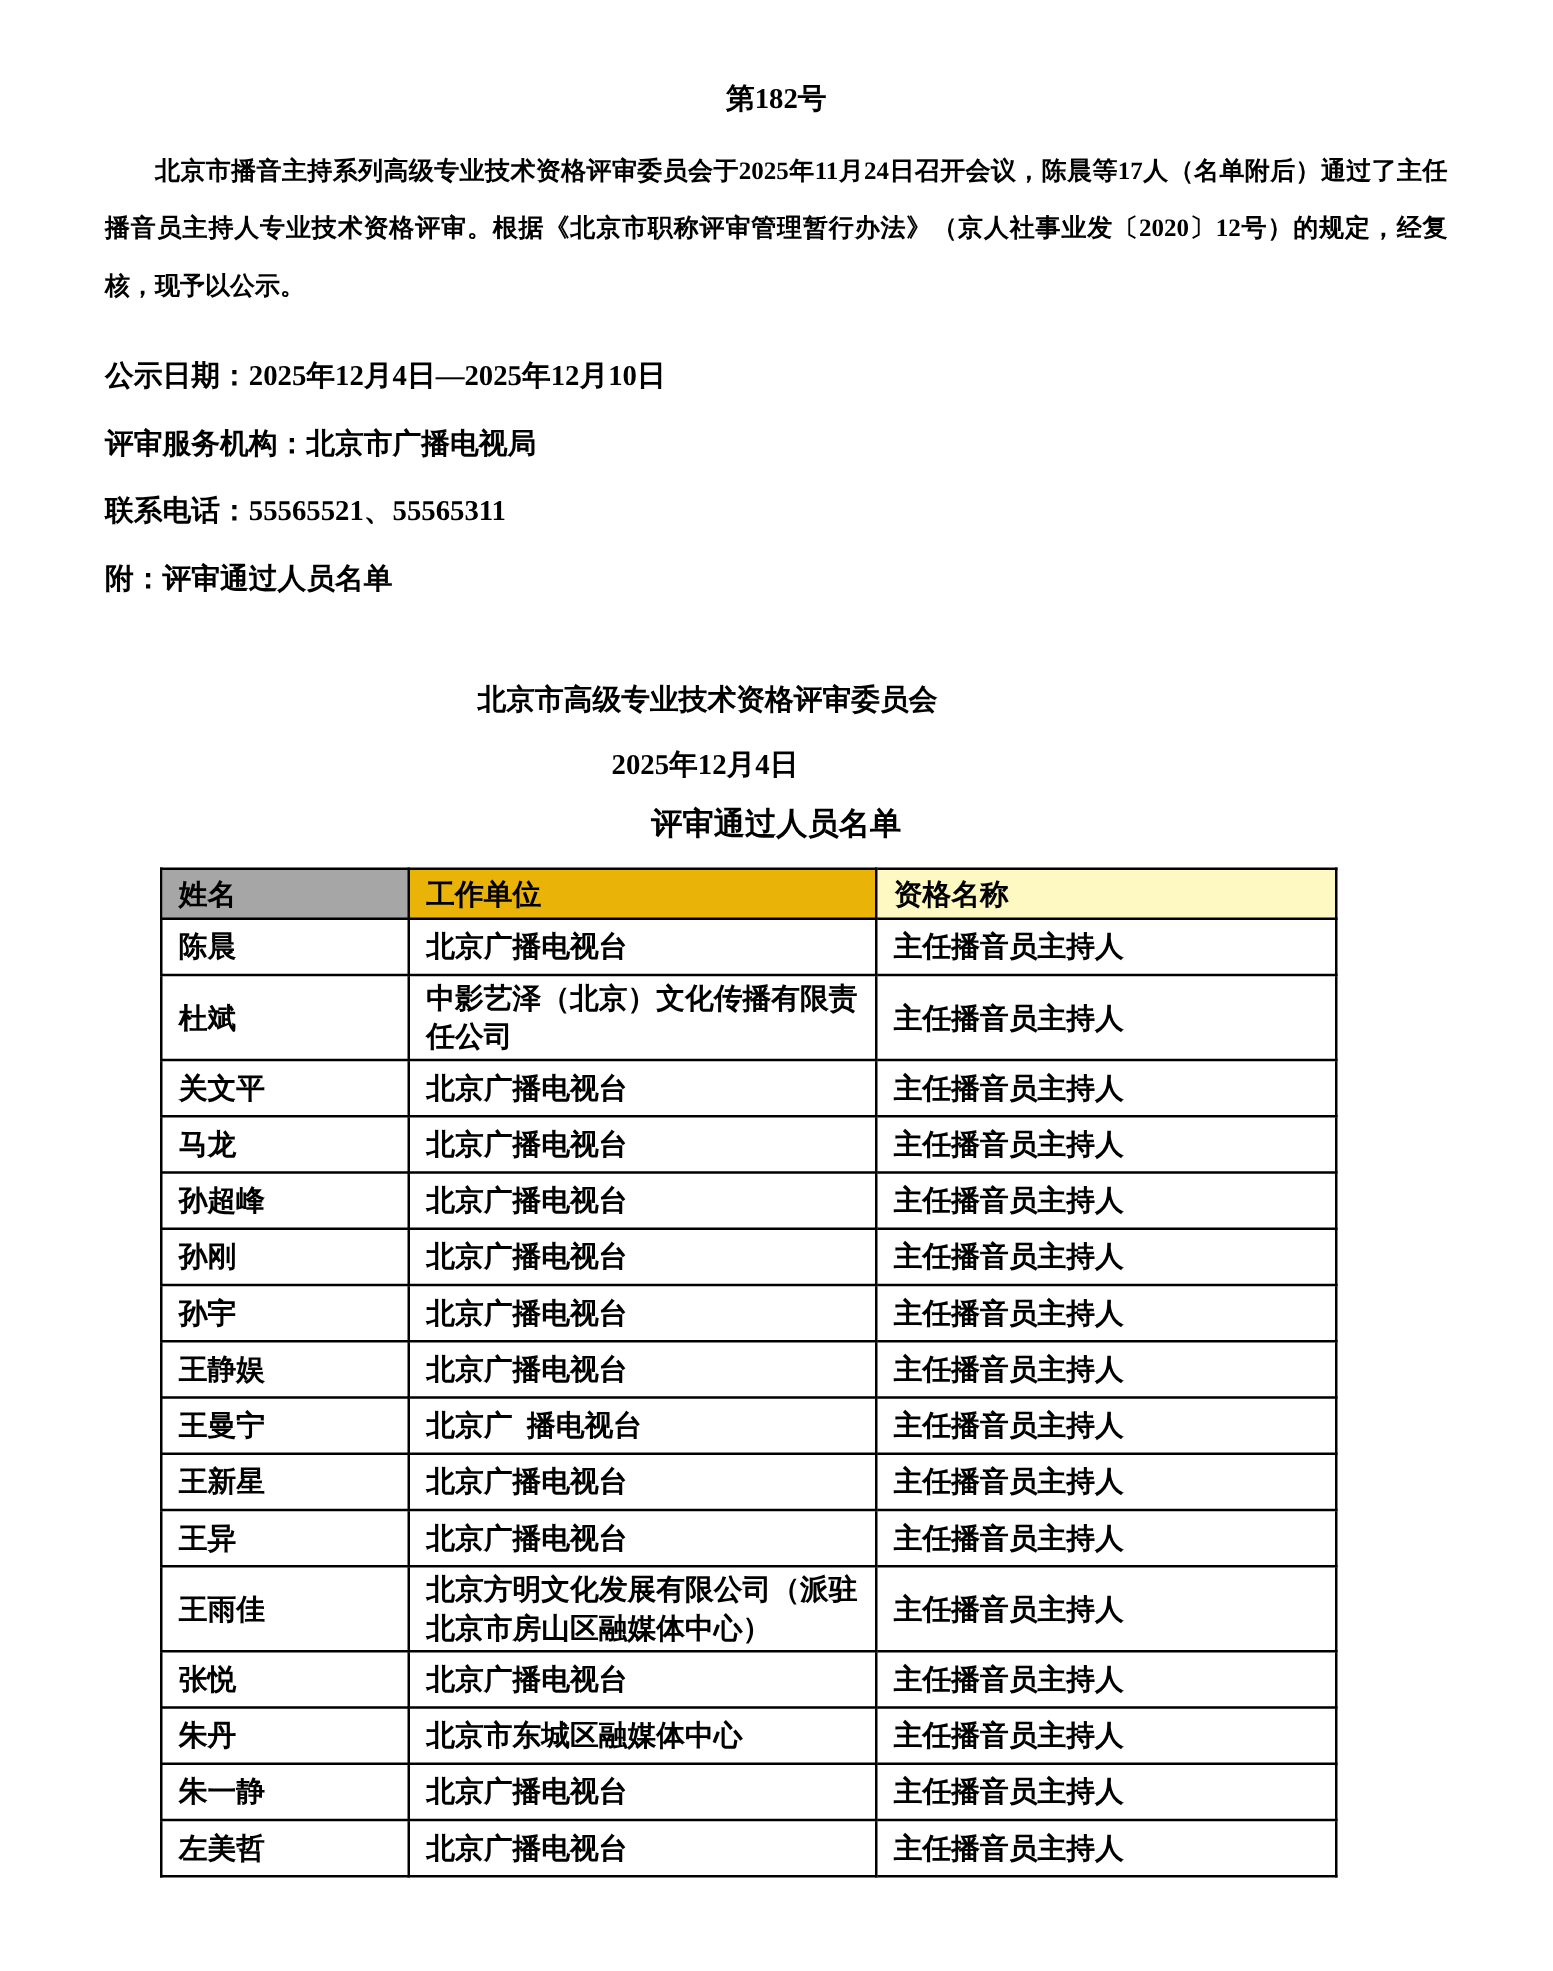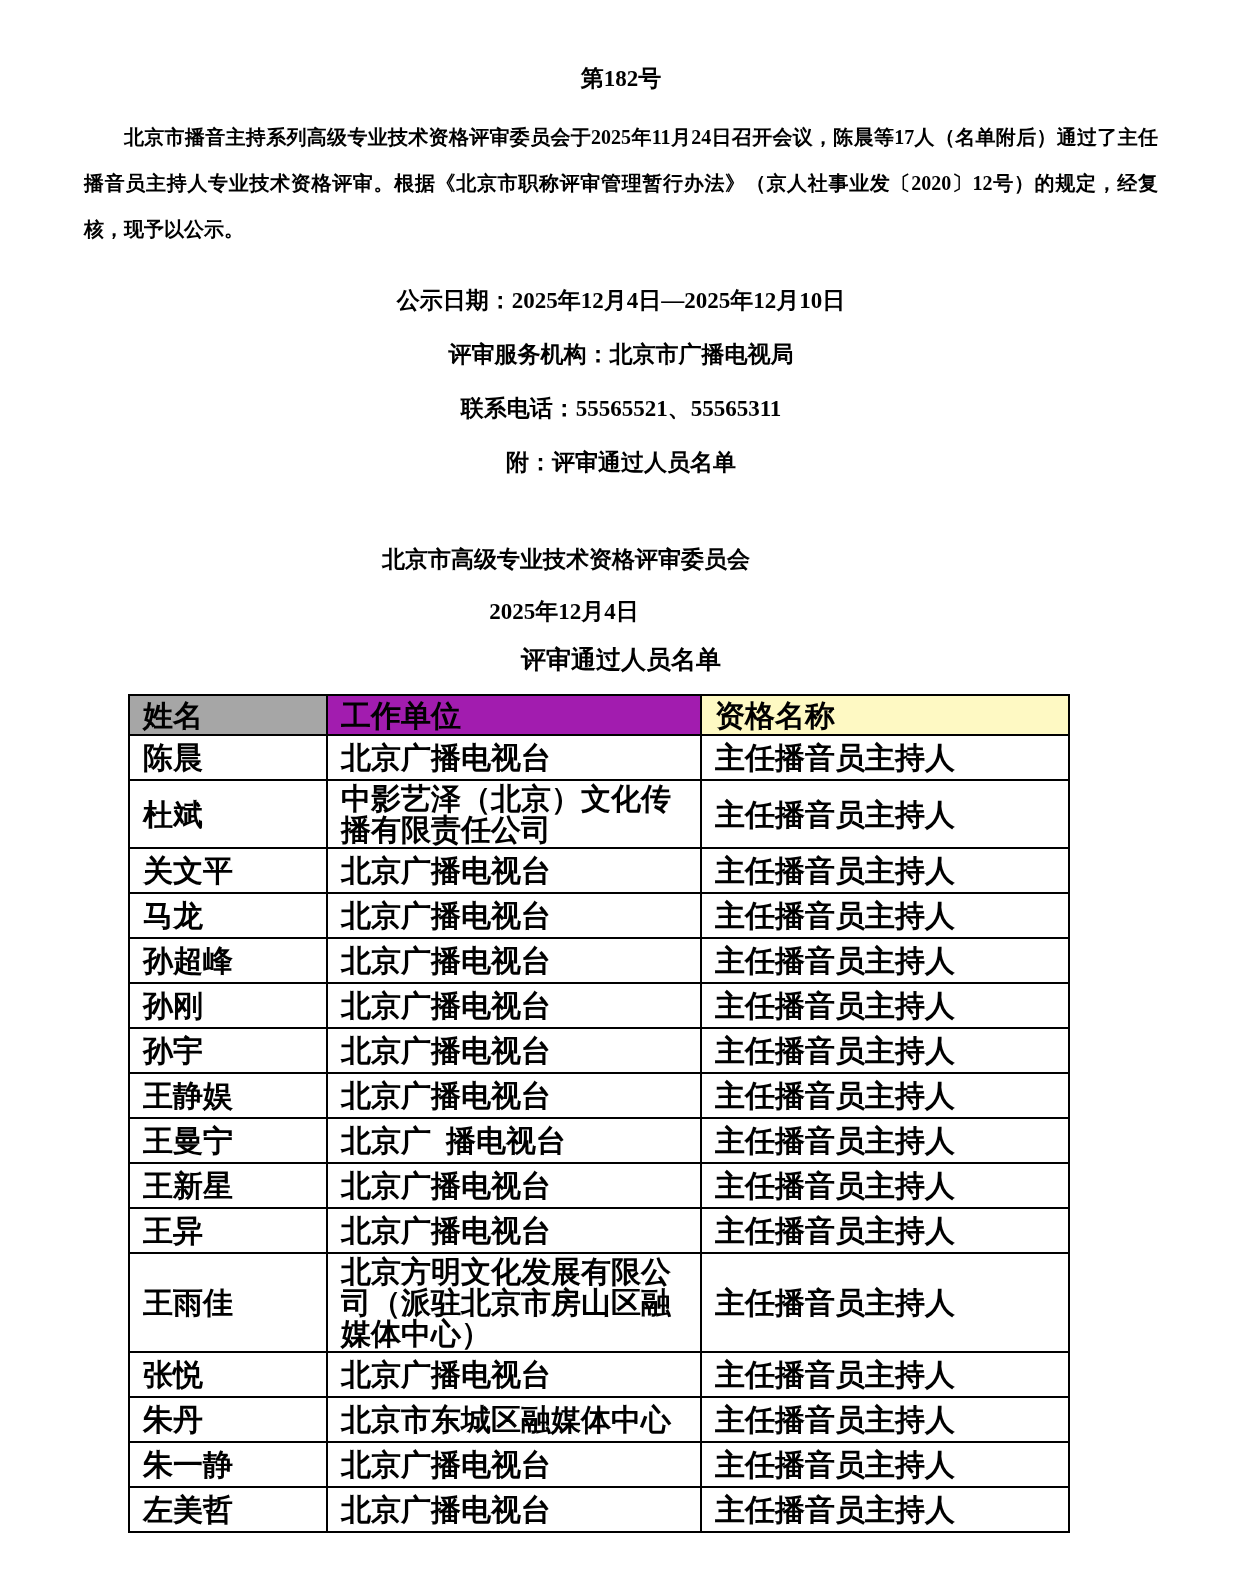--- a/index.html
+++ b/index.html
@@ -34,21 +34,20 @@
   }
   .body-para {
     margin: 20px 84px 0 84px;
     font-size: 20px;
     line-height: 46px;
     text-align: justify;
     text-indent: 2em;
   }
   .info-block {
     margin: 22px 84px 0 84px;
-    text-align: center;
   }
   .info-line {
     font-size: 23px;
     line-height: 54px;
   }
   .signature {
     margin-top: 44px;
     padding-right: 110px;
     text-align: center;
   }
@@ -65,21 +64,21 @@
     text-align: center;
     font-size: 25px;
     line-height: 40px;
     margin-top: 2px;
   }
   table.results {
     margin: 14px 0 0 128px;
     width: 940px;
     border-collapse: collapse;
     table-layout: fixed;
-    font-size: 30px;
+    font-size: 23px;
   }
   table.results th,
   table.results td {
     border: 2px solid #000000;
     padding: 2px 13px;
     line-height: 31px;
     text-align: left;
     vertical-align: middle;
     font-weight: bold;
     overflow: hidden;
@@ -117,21 +116,21 @@
 
   <table class="results">
     <colgroup>
       <col style="width:198px">
       <col style="width:374px">
       <col style="width:368px">
     </colgroup>
     <thead>
       <tr>
         <th style="background: rgb(166, 166, 166);">姓名</th>
-        <th style="background: #a21caf;">工作单位</th>
+        <th style="background: #eab308;">工作单位</th>
         <th style="background: #fef9c3;">资格名称</th>
       </tr>
     </thead>
     <tbody>
   <tr>
     <td>陈晨</td>
     <td>北京广播电视台</td>
     <td>主任播音员主持人</td>
   </tr>
 

